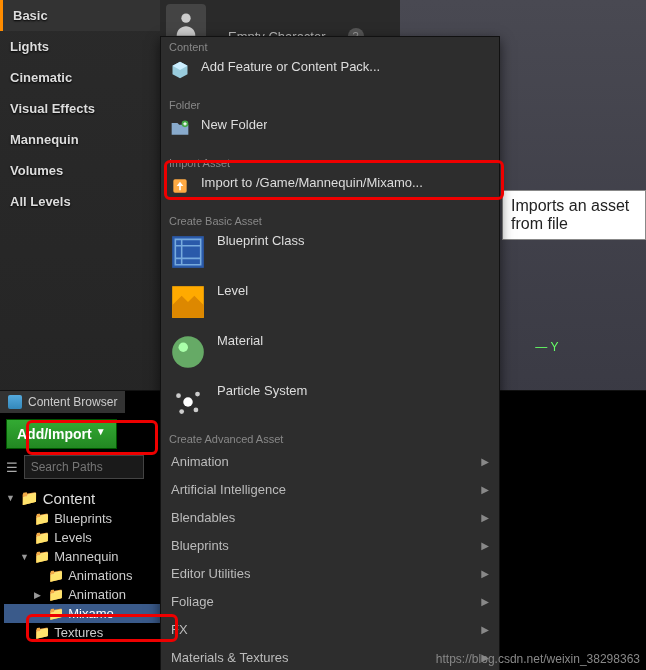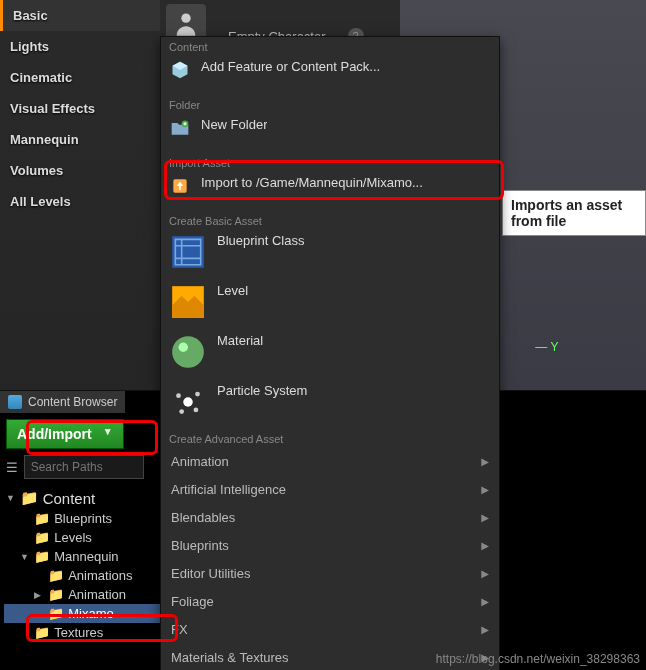--- a/index.html
+++ b/index.html
@@ -29,28 +29,28 @@
 .ctx-icon.small { width: 22px; height: 22px; }
 .ctx-label { color: #ddd; font-size: 13px; white-space: nowrap; overflow: hidden; text-overflow: ellipsis; }
 .ctx-adv { display: flex; align-items: center; justify-content: space-between; padding: 6px 10px; height: 28px; }
 .chev { color: #888; font-size: 10px; }
 
 .highlight-red { position: absolute; border: 3px solid #e00; border-radius: 6px; z-index: 200; pointer-events: none; }
 .hl1 { left: 164px; top: 160px; width: 340px; height: 40px; }
 .hl2 { left: 26px; top: 420px; width: 132px; height: 35px; }
 .hl3 { left: 26px; top: 614px; width: 152px; height: 28px; }
 
-.tooltip { position: absolute; left: 502px; top: 190px; background: #fff; color: #222; border: 1px solid #888; padding: 6px 8px; font-size: 14px; z-index: 90; font-weight: bold; }
+.tooltip { position: absolute; left: 502px; top: 190px; background: #fff; color: #222; border: 1px solid #888; padding: 6px 8px; font-size: 16px; z-index: 90; }
 
 
 .content-browser { position: absolute; left: 0; top: 390px; width: 646px; height: 280px; background: #000000; border-top: 1px solid #111; }
 .cb-tab { display: inline-flex; align-items: center; gap: 6px; padding: 4px 8px; background: #333; font-size: 12px; color: #ccc; }
 .cb-tab-icon { width: 14px; height: 14px; background: linear-gradient(#5ad,#38b); border-radius: 2px; }
 .cb-toolbar { display: flex; align-items: center; padding: 6px; gap: 8px; }
-.add-import-btn { background: linear-gradient(#3a3,#282); color: #fff; font-weight: bold; padding: 6px 10px; border: 1px solid #050; display: flex; align-items: flex-start; gap: 11px; font-size: 14px; }
+.add-import-btn { background: linear-gradient(#3a3,#282); color: #fff; font-weight: bold; padding: 6px 10px; border: 1px solid #050; display: flex; align-items: flex-start; gap: 4px; font-size: 14px; }
 .search-box { flex: 1; background: #1a1a1a; border: 1px solid #444; padding: 4px 6px; color: #888; font-size: 12px; height: 24px; max-width: 120px; }
 .cb-body { display: flex; }
 .tree { width: 180px; padding: 4px; }
 .tree-item { display: flex; align-items: center; gap: 4px; padding: 2px 2px; font-size: 13px; color: #ccc; }
 .tree-item .arrow { width: 10px; color: #999; font-size: 9px; }
 .tree-item .folder { color: #aaa; }
 .tree-item.root { font-size: 15px; color: #ddd; }
 .tree-item.sel { background: #3a5a8a; color: #fff; }
 .indent1 { padding-left: 16px; }
 .indent2 { padding-left: 30px; }

